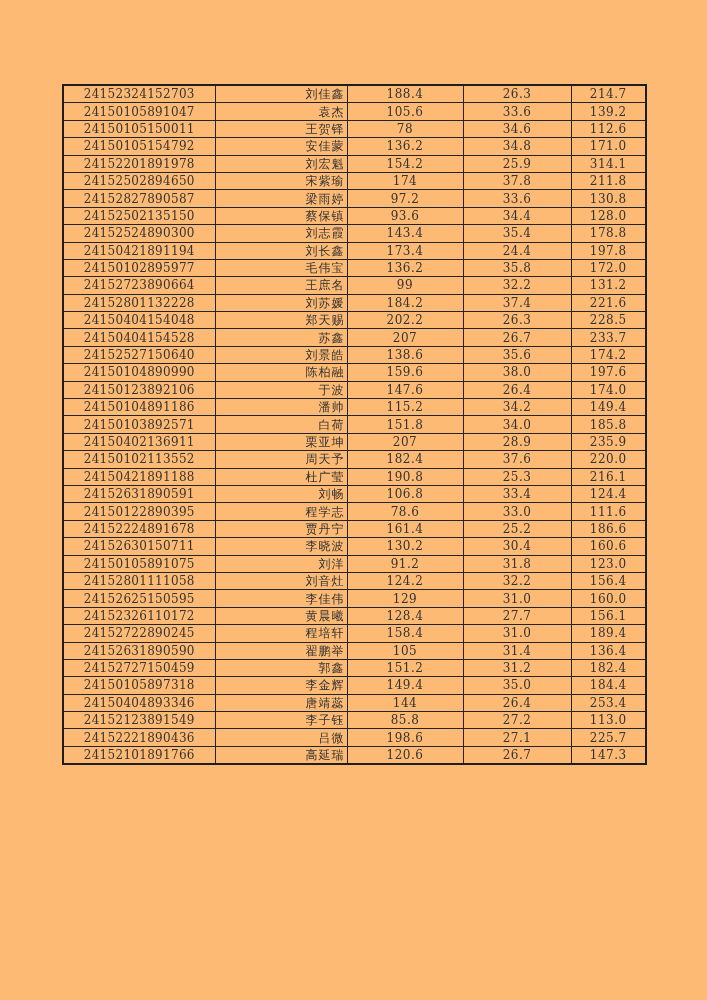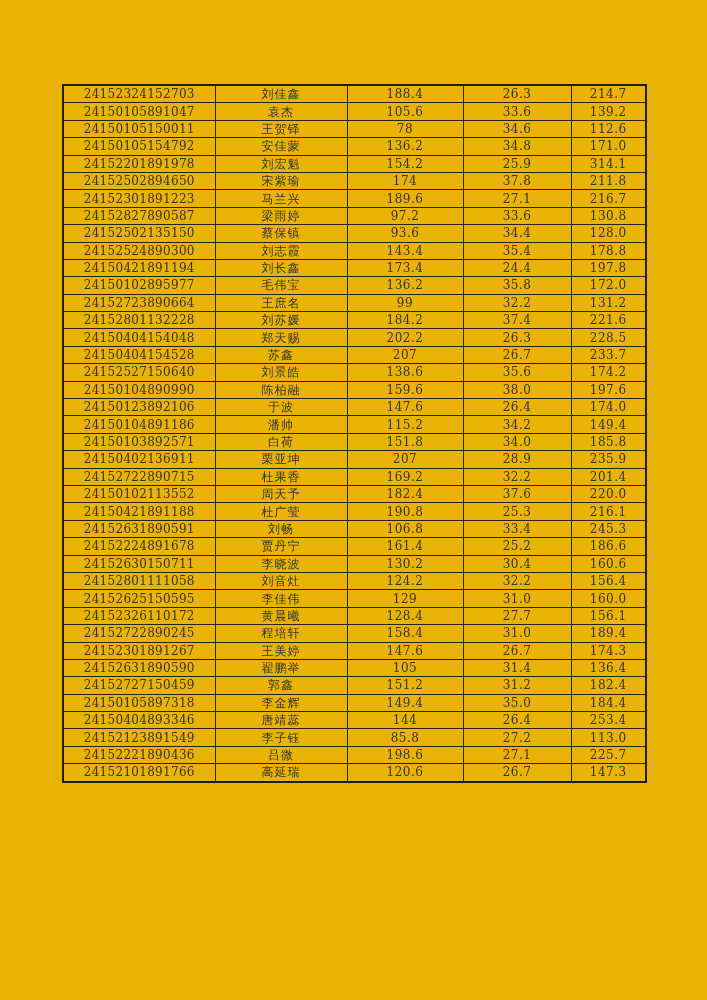--- a/index.html
+++ b/index.html
@@ -4,21 +4,21 @@
 <style>
   html, body {
     margin: 0;
     padding: 0;
     background: #ffffff;
   }
   .page {
     position: relative;
     width: 707px;
     height: 1000px;
-    background: #eab308;
+    background: #fdba74;
     font-family: "DejaVu Serif", "Liberation Serif", serif;
     overflow: hidden;
   }
   table.score-table {
     position: absolute;
     left: 62px;
     top: 84px;
     width: 583px;
     border-collapse: collapse;
     table-layout: fixed;
@@ -34,20 +34,21 @@
     text-align: center;
     vertical-align: middle;
     white-space: nowrap;
     overflow: hidden;
   }
   table.score-table td.cell-id {
     letter-spacing: 0.3px;
   }
   table.score-table td.cell-name {
     letter-spacing: 1px;
+    text-align: right;
   }
   table.score-table td.cell-num {
     letter-spacing: 0.5px;
   }
 </style>
 </head>
 <body>
 
 <div class="page">
   <table class="score-table">
@@ -95,27 +96,20 @@
           <td class="cell-num">314.1</td>
         </tr>
         <tr>
           <td class="cell-id">24152502894650</td>
           <td class="cell-name">宋紫瑜</td>
           <td class="cell-num">174</td>
           <td class="cell-num">37.8</td>
           <td class="cell-num">211.8</td>
         </tr>
         <tr>
-          <td class="cell-id">24152301891223</td>
-          <td class="cell-name">马兰兴</td>
-          <td class="cell-num">189.6</td>
-          <td class="cell-num">27.1</td>
-          <td class="cell-num">216.7</td>
-        </tr>
-        <tr>
           <td class="cell-id">24152827890587</td>
           <td class="cell-name">梁雨婷</td>
           <td class="cell-num">97.2</td>
           <td class="cell-num">33.6</td>
           <td class="cell-num">130.8</td>
         </tr>
         <tr>
           <td class="cell-id">24152502135150</td>
           <td class="cell-name">蔡保镇</td>
           <td class="cell-num">93.6</td>
@@ -207,62 +201,69 @@
           <td class="cell-num">185.8</td>
         </tr>
         <tr>
           <td class="cell-id">24150402136911</td>
           <td class="cell-name">栗亚坤</td>
           <td class="cell-num">207</td>
           <td class="cell-num">28.9</td>
           <td class="cell-num">235.9</td>
         </tr>
         <tr>
-          <td class="cell-id">24152722890715</td>
-          <td class="cell-name">杜果香</td>
-          <td class="cell-num">169.2</td>
-          <td class="cell-num">32.2</td>
-          <td class="cell-num">201.4</td>
-        </tr>
-        <tr>
           <td class="cell-id">24150102113552</td>
           <td class="cell-name">周天予</td>
           <td class="cell-num">182.4</td>
           <td class="cell-num">37.6</td>
           <td class="cell-num">220.0</td>
         </tr>
         <tr>
           <td class="cell-id">24150421891188</td>
           <td class="cell-name">杜广莹</td>
           <td class="cell-num">190.8</td>
           <td class="cell-num">25.3</td>
           <td class="cell-num">216.1</td>
         </tr>
         <tr>
           <td class="cell-id">24152631890591</td>
           <td class="cell-name">刘畅</td>
           <td class="cell-num">106.8</td>
           <td class="cell-num">33.4</td>
-          <td class="cell-num">245.3</td>
+          <td class="cell-num">124.4</td>
+        </tr>
+        <tr>
+          <td class="cell-id">24150122890395</td>
+          <td class="cell-name">程学志</td>
+          <td class="cell-num">78.6</td>
+          <td class="cell-num">33.0</td>
+          <td class="cell-num">111.6</td>
         </tr>
         <tr>
           <td class="cell-id">24152224891678</td>
           <td class="cell-name">贾丹宁</td>
           <td class="cell-num">161.4</td>
           <td class="cell-num">25.2</td>
           <td class="cell-num">186.6</td>
         </tr>
         <tr>
           <td class="cell-id">24152630150711</td>
           <td class="cell-name">李晓波</td>
           <td class="cell-num">130.2</td>
           <td class="cell-num">30.4</td>
           <td class="cell-num">160.6</td>
         </tr>
         <tr>
+          <td class="cell-id">24150105891075</td>
+          <td class="cell-name">刘洋</td>
+          <td class="cell-num">91.2</td>
+          <td class="cell-num">31.8</td>
+          <td class="cell-num">123.0</td>
+        </tr>
+        <tr>
           <td class="cell-id">24152801111058</td>
           <td class="cell-name">刘音灶</td>
           <td class="cell-num">124.2</td>
           <td class="cell-num">32.2</td>
           <td class="cell-num">156.4</td>
         </tr>
         <tr>
           <td class="cell-id">24152625150595</td>
           <td class="cell-name">李佳伟</td>
           <td class="cell-num">129</td>
@@ -277,27 +278,20 @@
           <td class="cell-num">156.1</td>
         </tr>
         <tr>
           <td class="cell-id">24152722890245</td>
           <td class="cell-name">程培轩</td>
           <td class="cell-num">158.4</td>
           <td class="cell-num">31.0</td>
           <td class="cell-num">189.4</td>
         </tr>
         <tr>
-          <td class="cell-id">24152301891267</td>
-          <td class="cell-name">王美婷</td>
-          <td class="cell-num">147.6</td>
-          <td class="cell-num">26.7</td>
-          <td class="cell-num">174.3</td>
-        </tr>
-        <tr>
           <td class="cell-id">24152631890590</td>
           <td class="cell-name">翟鹏举</td>
           <td class="cell-num">105</td>
           <td class="cell-num">31.4</td>
           <td class="cell-num">136.4</td>
         </tr>
         <tr>
           <td class="cell-id">24152727150459</td>
           <td class="cell-name">郭鑫</td>
           <td class="cell-num">151.2</td>

